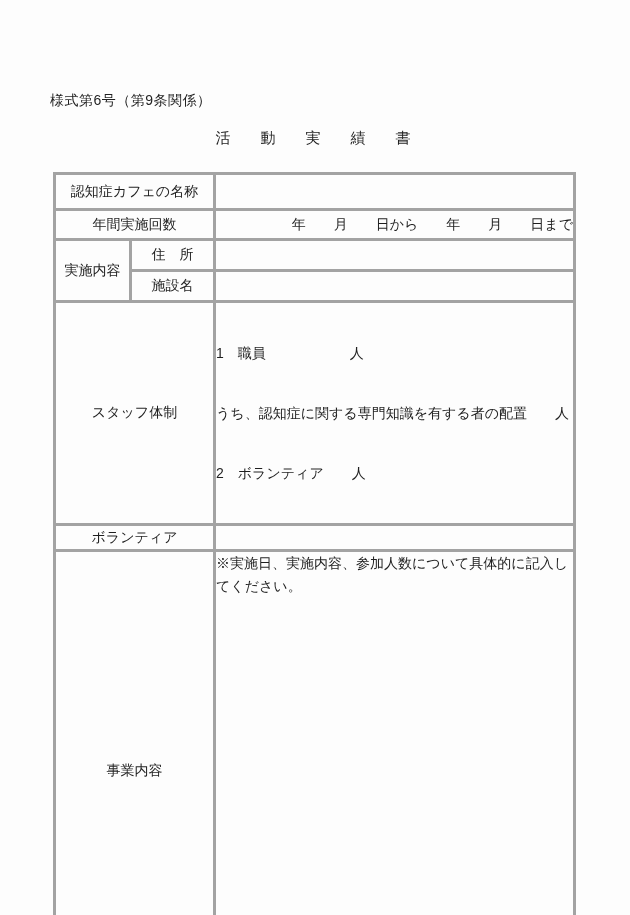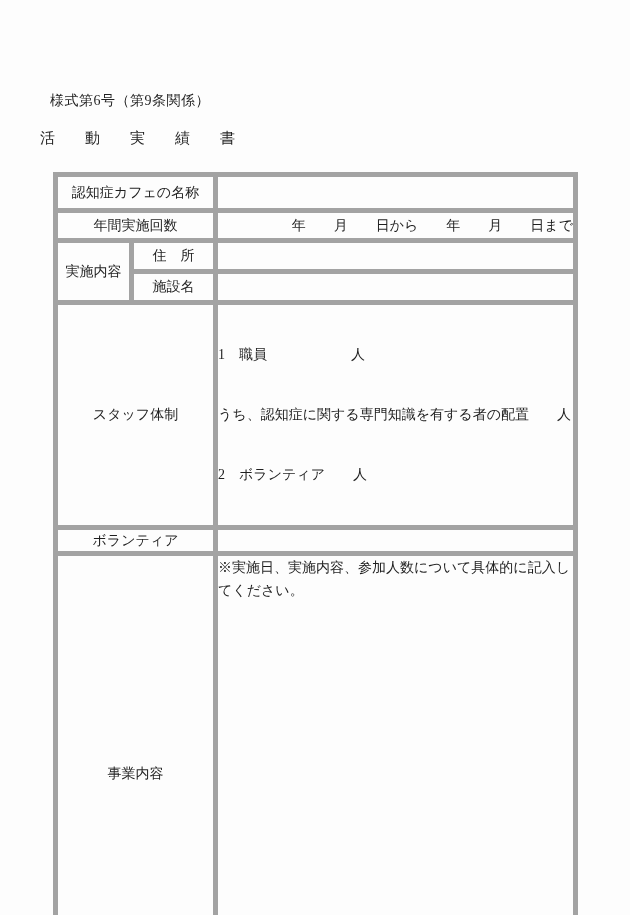--- a/index.html
+++ b/index.html
@@ -6,50 +6,51 @@
     margin: 0;
     padding: 0;
     background: #e8e8e8;
   }
   .page {
     position: relative;
     width: 630px;
     height: 915px;
     margin: 0 auto;
     background: #fdfdfd;
-    font-family: Liberation Serif, serif;
+    font-family: Liberation Sans, sans-serif;
     color: #1f1f1f;
     overflow: hidden;
   }
   .form-number {
     position: absolute;
     left: 50px;
     top: 92px;
     font-size: 14px;
     letter-spacing: 0.5px;
     white-space: pre;
   }
   .doc-title {
     position: absolute;
-    left: 40px;
+    left: 53px;
     top: 129px;
     width: 520px;
+    text-align: center;
     font-size: 15px;
     white-space: pre;
   }
   table.form-table {
     position: absolute;
     left: 53px;
     top: 172px;
     border-collapse: collapse;
     table-layout: fixed;
     width: 520px;
   }
   table.form-table td {
-    border: 5px solid #a3a3a3;
+    border: 3px solid #a3a3a3;
     font-size: 14px;
     padding: 0;
     overflow: hidden;
   }
   td.lbl {
     text-align: center;
     vertical-align: middle;
     white-space: pre;
   }
   td.val {

